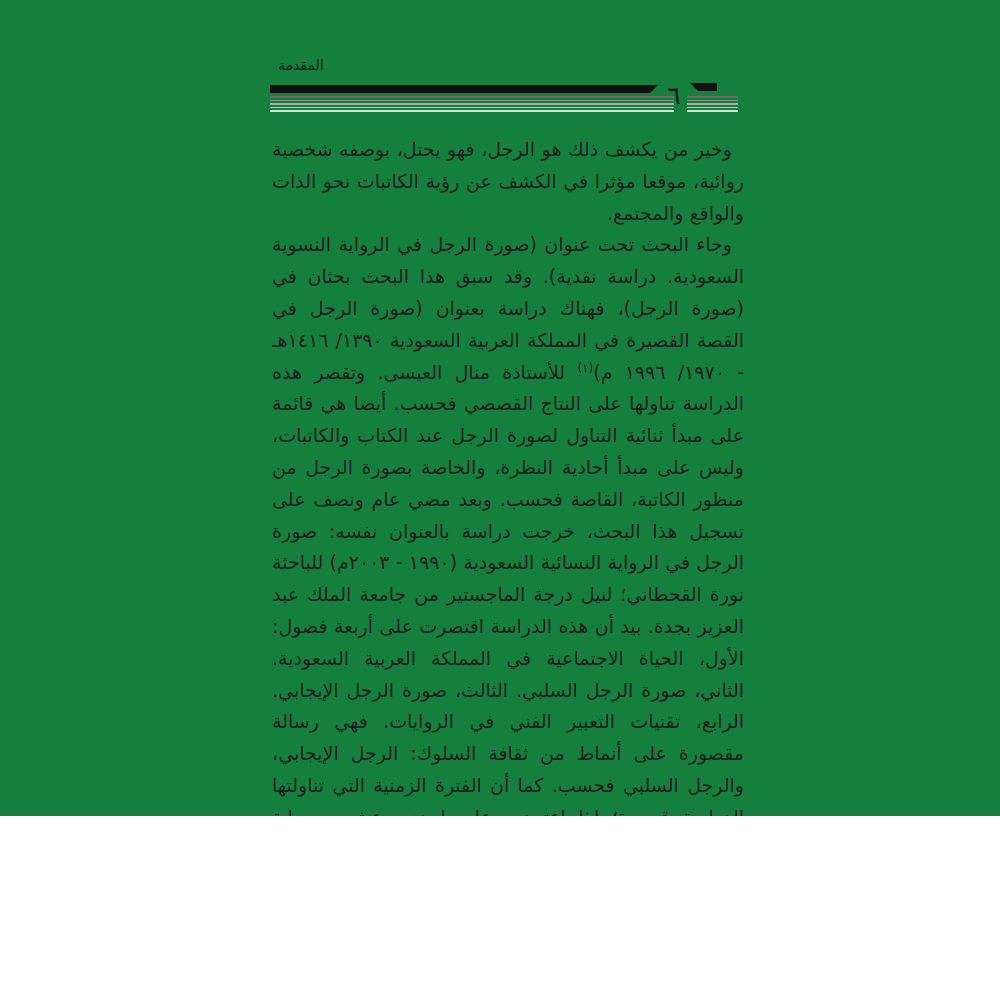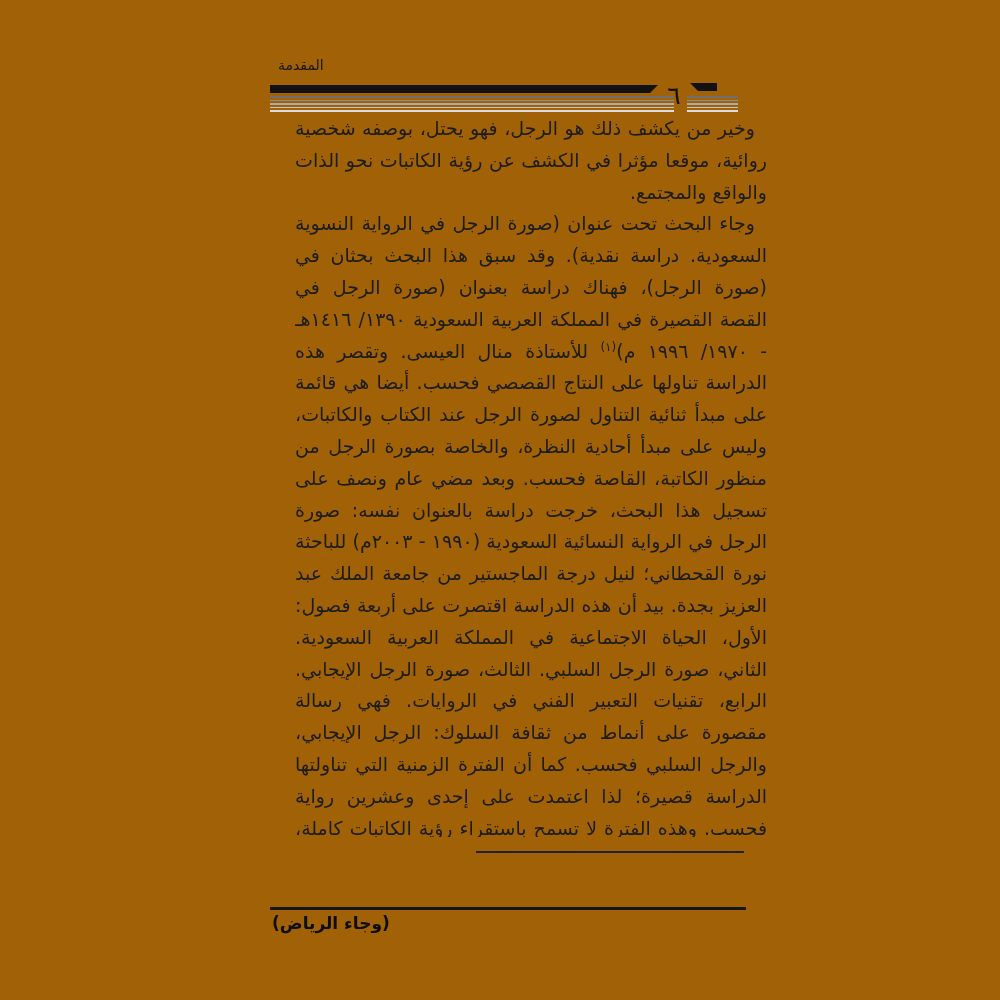--- a/index.html
+++ b/index.html
@@ -1,17 +1,17 @@
 <!DOCTYPE html>
 <html lang="ar"><head>
 <meta charset="utf-8">
 <style>
   html,body{margin:0;padding:0;background:#fff;}
   .page{
-    position:relative;width:1000px;height:1000px;background:#a16207;
+    position:relative;width:1000px;height:816px;background:#15803d;
     font-family:"DejaVu Sans", sans-serif;color:#1b1b1b;overflow:hidden;
   }
   
   .running-head{
     position:absolute;top:57px;left:278px;font-size:14px;color:#151515;
     direction:rtl;
   }
   .bar-main{
     position:absolute;top:85px;left:270px;width:388px;height:8px;background:#121212;
     clip-path:polygon(0 0,100% 0,calc(100% - 8px) 100%,0 100%);
@@ -27,22 +27,22 @@
   .sl2{top:99.5px;background:#8e8e8e;}
   .sl3{top:103px;background:#ababab;}
   .sl4{top:106.5px;background:#c6c6c6;}
   .sl5{top:110px;background:#dddddd;}
   .page-num{
     position:absolute;top:81px;left:658px;width:32px;text-align:center;
     font-size:25px;color:#111;direction:rtl;
   }
   
   .body-block{
-    position:absolute;top:113px;left:272px;width:472px;height:724px;overflow:hidden;
-    direction:rtl;text-align:justify;font-size:19px;line-height:31.8px;color:#1c1c1c;margin-left:23px;
+    position:absolute;top:134px;left:272px;width:472px;height:724px;overflow:hidden;
+    direction:rtl;text-align:justify;font-size:19px;line-height:31.8px;color:#1c1c1c;
   }
   .body-block p{margin:0;padding:0;text-indent:12px;}
   .p1{margin-bottom:9px;}
   .p2{text-align-last:justify;}
   .fn-ref{font-size:12px;vertical-align:super;line-height:0;}
   
   .footnote-rule{position:absolute;top:851px;left:476px;width:268px;height:1.6px;background:#222;}
   .footnote-text{
     position:absolute;top:859px;right:256px;width:470px;direction:rtl;text-align:right;
     font-size:15.5px;color:#181818;

